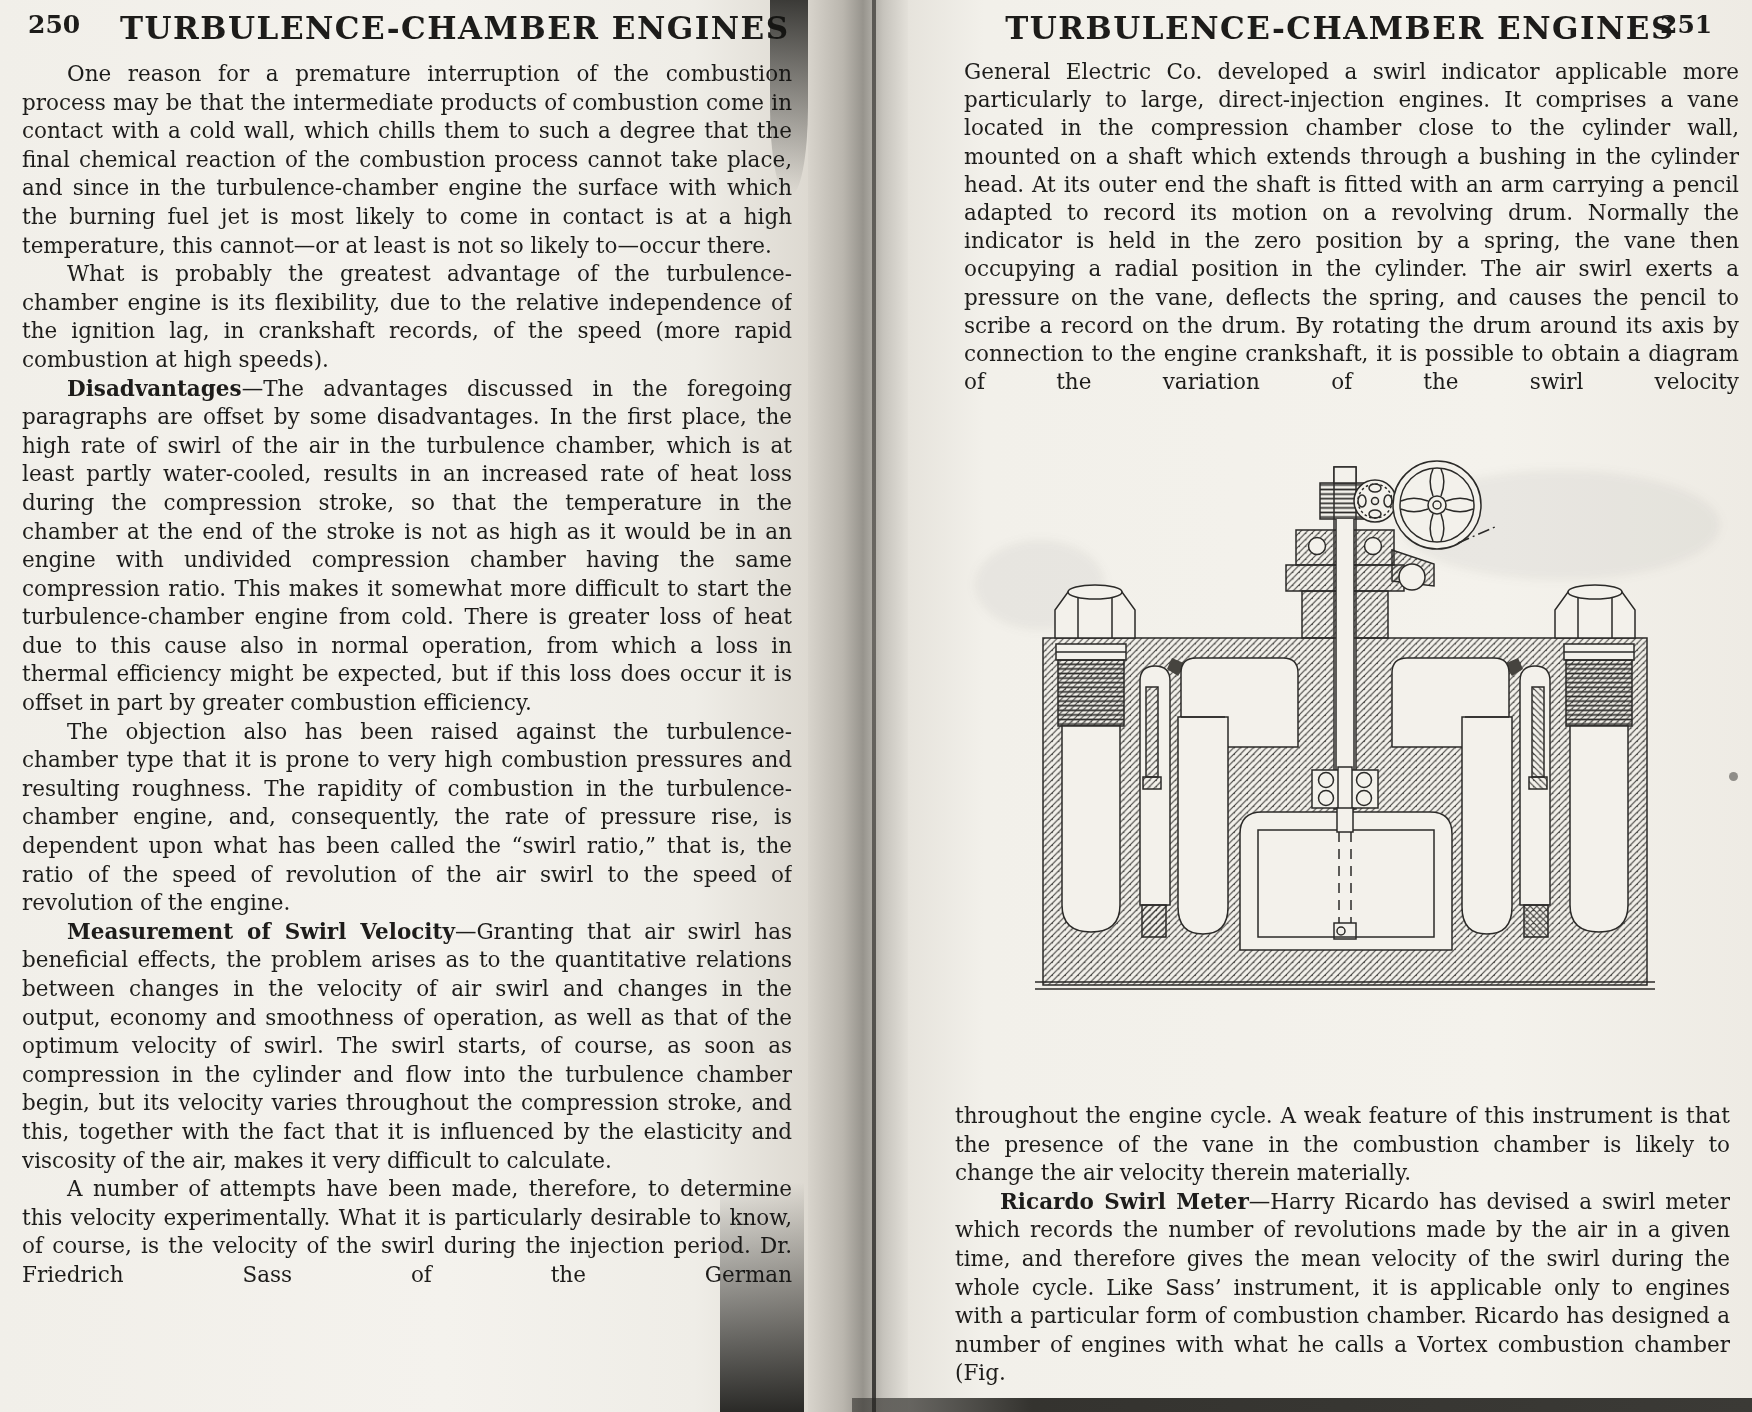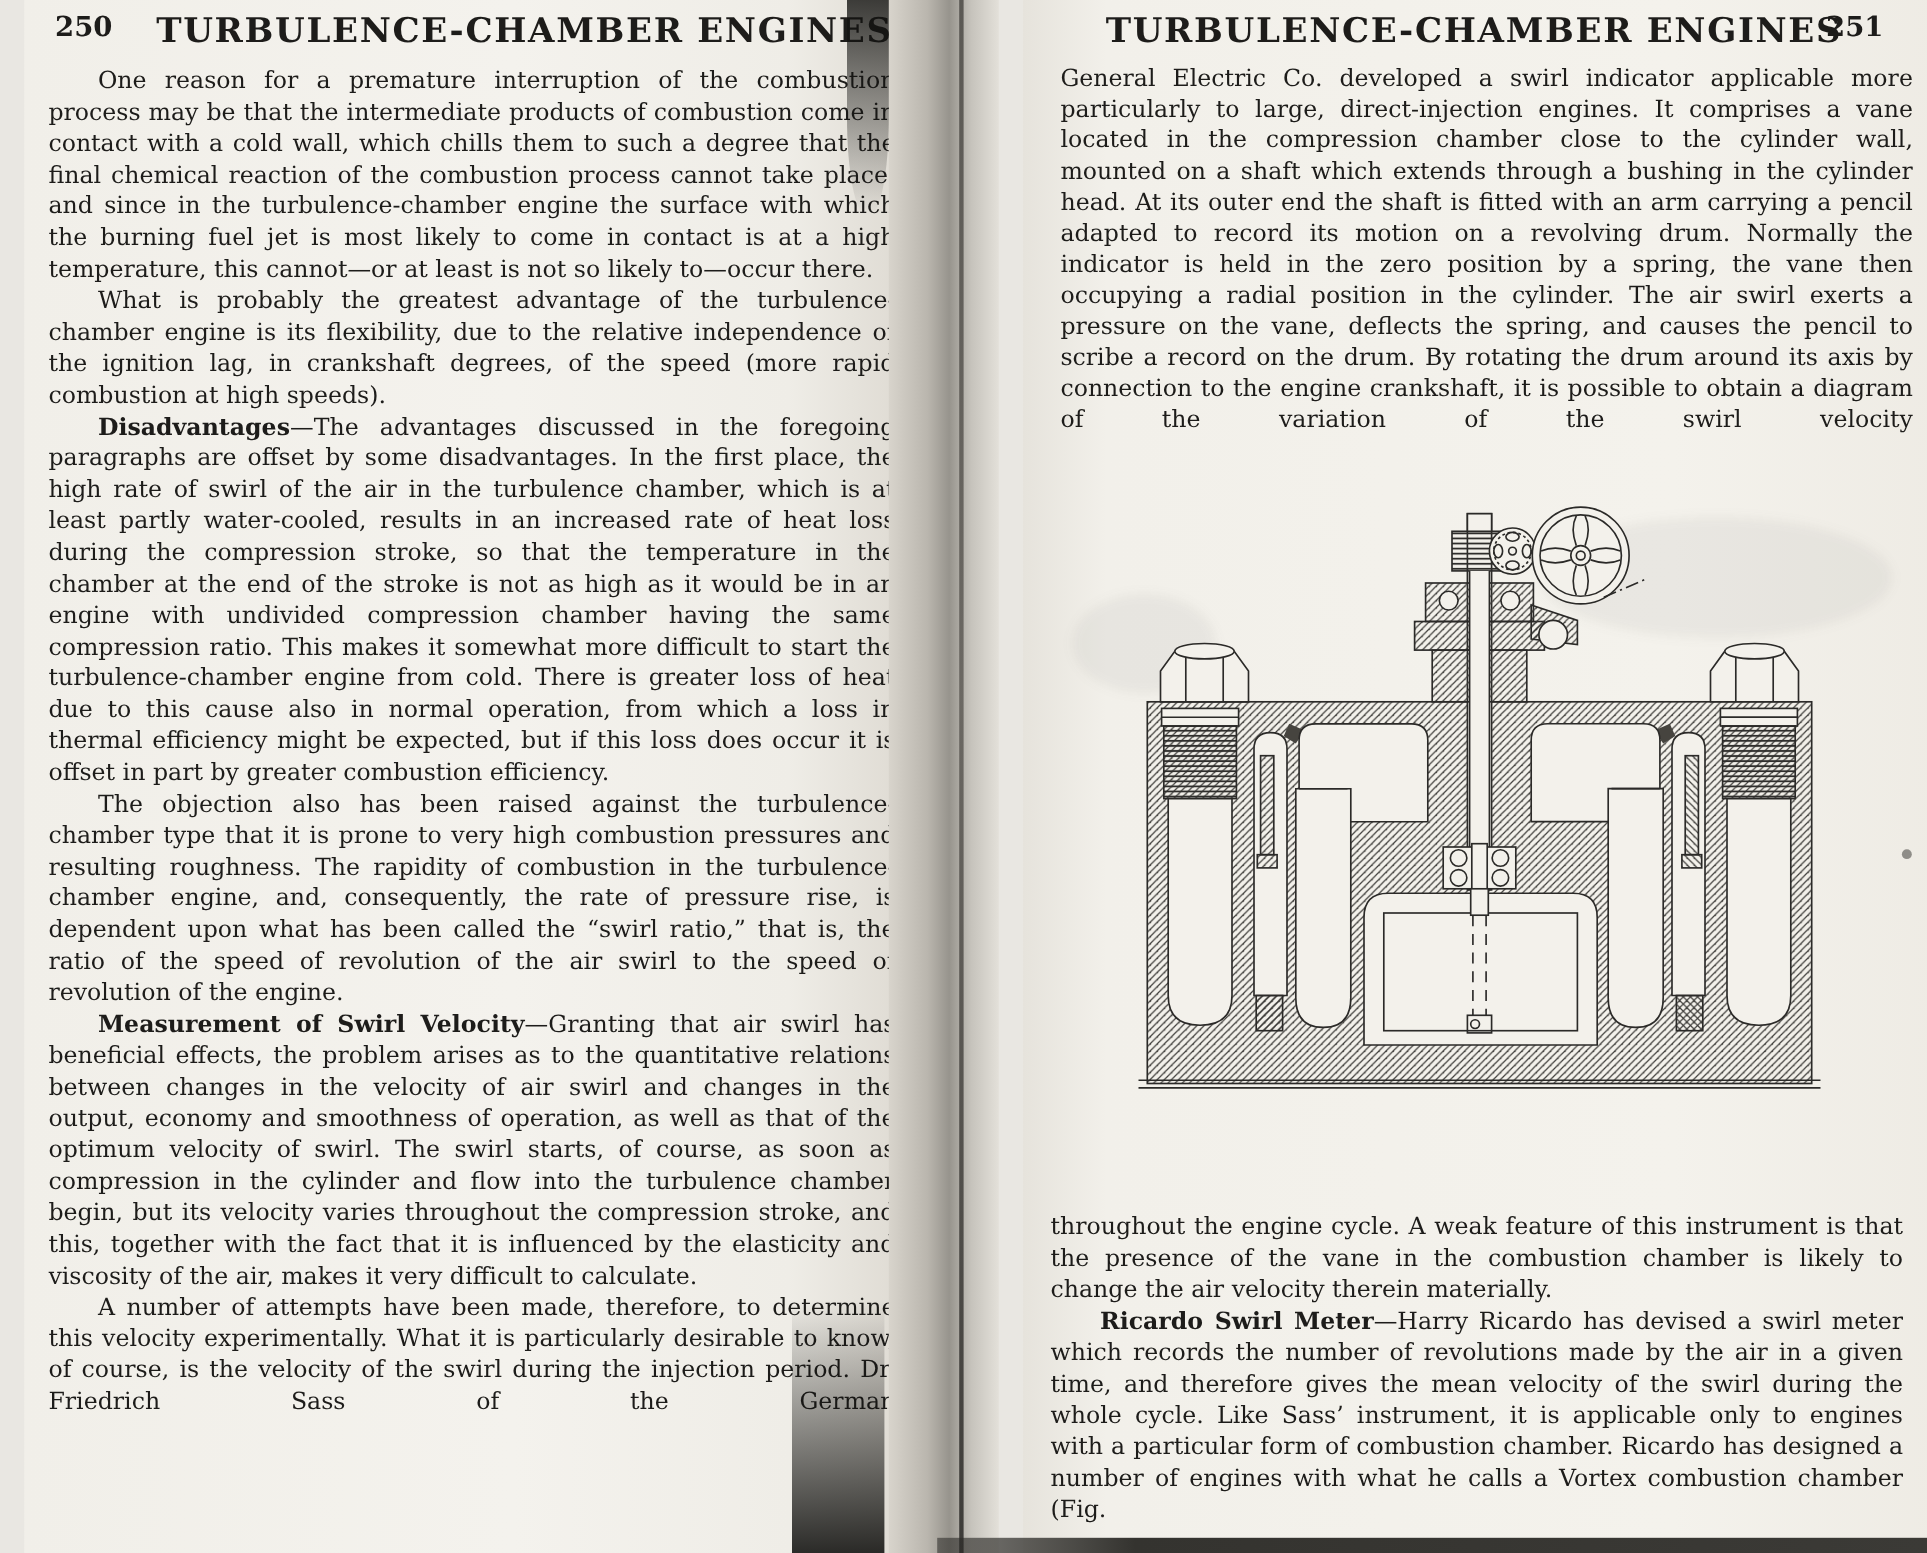--- a/index.html
+++ b/index.html
@@ -2,21 +2,21 @@
 <html><head>
 <meta charset="utf-8">
 <style>
   html,body{margin:0;padding:0;}
   body{
     width:1752px;height:1412px;position:relative;overflow:hidden;
     background:#e9e7e2;
     font-family:"DejaVu Serif","Liberation Serif",serif;
     color:#1d1c1a;
   }
-  .page{position:absolute;top:0;height:1412px;margin-left:22px;}
+  .page{position:absolute;top:0;height:1412px;}
   #page-left{
     left:0;width:808px;
     background:linear-gradient(90deg,#f1efe9 0%,#f4f2ed 55%,#efede7 86%,#ddd9d1 100%);
   }
   #page-right{
     left:908px;width:844px;
     background:linear-gradient(90deg,#e6e3dc 0%,#f2f0ea 9%,#f4f2ec 70%,#eeebe4 100%);
   }
   #binding{
     position:absolute;top:0;left:808px;width:100px;height:1412px;
@@ -74,21 +74,21 @@
 </style>
 </head>
 <body>
 
 <div class="page" id="page-left">
   <div class="page-number" style="left:28px;">250</div>
   <div class="running-head head-center" style="left:120px;width:560px;">TURBULENCE-CHAMBER ENGINES</div>
 
   <div class="body-text" id="left-text">
     <p class="para indent"><span class="lead"></span><span>One reason for a premature interruption of the combustion process may be that the intermediate products of combustion come in contact with a cold wall, which chills them to such a degree that the final chemical reaction of the combustion process cannot take place, and since in the turbulence-chamber engine the surface with which the burning fuel jet is most likely to come in contact is at a high temperature, this cannot—or at least is not so likely to—occur there.</span></p>
-    <p class="para indent"><span class="lead"></span><span>What is probably the greatest advantage of the turbulence-chamber engine is its flexibility, due to the relative independence of the ignition lag, in crankshaft degrees, of the speed (more rapid combustion at high speeds).</span></p>
+    <p class="para indent"><span class="lead"></span><span>What is probably the greatest advantage of the turbulence-chamber engine is its flexibility, due to the relative independence of the ignition lag, in crankshaft records, of the speed (more rapid combustion at high speeds).</span></p>
     <p class="para indent"><span class="lead">Disadvantages</span><span>—The advantages discussed in the foregoing paragraphs are offset by some disadvantages. In the first place, the high rate of swirl of the air in the turbulence chamber, which is at least partly water-cooled, results in an increased rate of heat loss during the compression stroke, so that the temperature in the chamber at the end of the stroke is not as high as it would be in an engine with undivided compression chamber having the same compression ratio. This makes it somewhat more difficult to start the turbulence-chamber engine from cold. There is greater loss of heat due to this cause also in normal operation, from which a loss in thermal efficiency might be expected, but if this loss does occur it is offset in part by greater combustion efficiency.</span></p>
     <p class="para indent"><span class="lead"></span><span>The objection also has been raised against the turbulence-chamber type that it is prone to very high combustion pressures and resulting roughness. The rapidity of combustion in the turbulence-chamber engine, and, consequently, the rate of pressure rise, is dependent upon what has been called the “swirl ratio,” that is, the ratio of the speed of revolution of the air swirl to the speed of revolution of the engine.</span></p>
     <p class="para indent"><span class="lead">Measurement of Swirl Velocity</span><span>—Granting that air swirl has beneficial effects, the problem arises as to the quantitative relations between changes in the velocity of air swirl and changes in the output, economy and smoothness of operation, as well as that of the optimum velocity of swirl. The swirl starts, of course, as soon as compression in the cylinder and flow into the turbulence chamber begin, but its velocity varies throughout the compression stroke, and this, together with the fact that it is influenced by the elasticity and viscosity of the air, makes it very difficult to calculate.</span></p>
     <p class="para indent fill-last"><span class="lead"></span><span>A number of attempts have been made, therefore, to determine this velocity experimentally. What it is particularly desirable to know, of course, is the velocity of the swirl during the injection period. Dr. Friedrich Sass of the German</span></p>
   </div>
 </div>
 
 <div id="binding"></div>
 <div id="binding-line"></div>
 <div id="gutter-top"></div>

